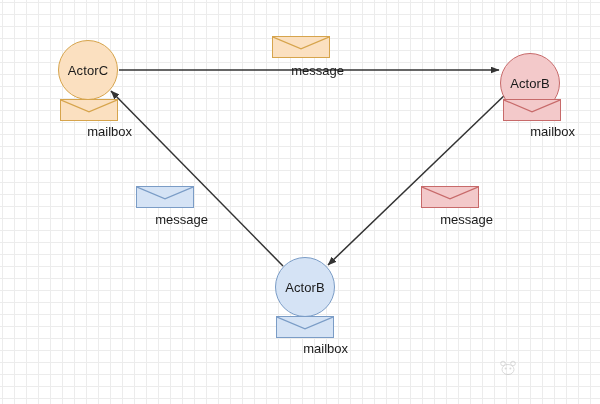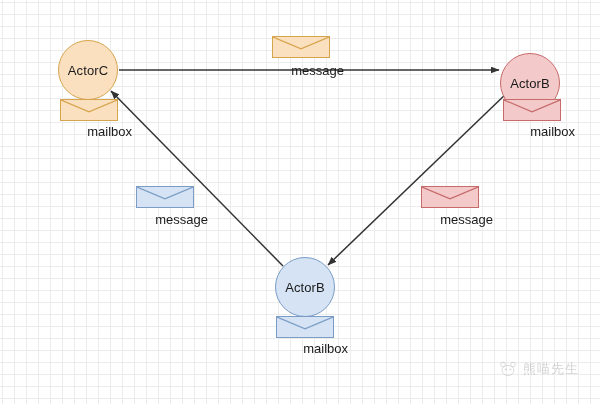--- a/index.html
+++ b/index.html
@@ -173,16 +173,15 @@
   <div class="caption cap-msg-right">message</div>
 
   <div id="watermark">
     <svg class="wm-logo" width="20" height="16" viewBox="0 0 20 16">
       <ellipse cx="10" cy="9.5" rx="6" ry="5" fill="none" stroke="#999999" stroke-width="1"></ellipse>
       <circle cx="5" cy="3.5" r="2.3" fill="none" stroke="#999999" stroke-width="1"></circle>
       <circle cx="15" cy="3.5" r="2.3" fill="none" stroke="#999999" stroke-width="1"></circle>
       <circle cx="7.6" cy="8.6" r="1" fill="#999999"></circle>
       <circle cx="12.4" cy="8.6" r="1" fill="#999999"></circle>
     </svg>
-    <span class="wm-text">熊喵先生</span>
   </div>
 
 </div>
 
 </body></html>

